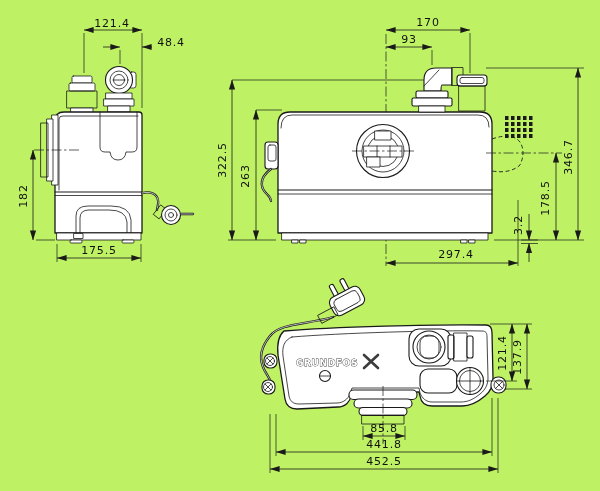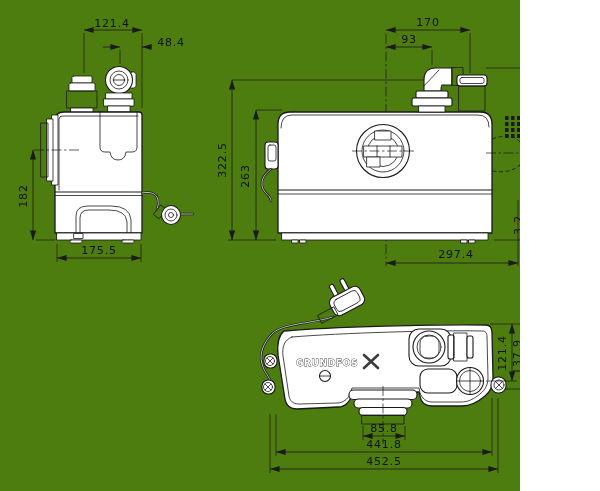--- a/index.html
+++ b/index.html
@@ -1,16 +1,16 @@
 <!DOCTYPE html>
 <html><head>
 <meta charset="utf-8">
 <style>
   html,body{margin:0;padding:0;background:#ffffff;}
-  .stage{width:520px;height:491px;background:#4d7c0f;position:relative;overflow:hidden;}
+  .stage{width:600px;height:491px;background:#bef264;position:relative;overflow:hidden;}
   svg{display:block;}
   .ol{fill:none;stroke:#1a1a1a;stroke-width:1.3;stroke-linejoin:round;stroke-linecap:round;}
   .ml{fill:none;stroke:#1a1a1a;stroke-width:1.1;stroke-linejoin:round;stroke-linecap:round;}
   .tl{fill:none;stroke:#1a1a1a;stroke-width:.8;stroke-linejoin:round;stroke-linecap:round;}
   .wf{fill:#fff;}
   .dim{stroke:#1a1a1a;stroke-width:.8;fill:none;}
   .ext{stroke:#1a1a1a;stroke-width:.7;fill:none;}
   .cl{stroke:#1a1a1a;stroke-width:.7;fill:none;stroke-dasharray:10 2.5 2.5 2.5;}
   .hid{stroke:#1a1a1a;stroke-width:.9;fill:none;stroke-dasharray:4 2.6;}
   .cab{fill:none;stroke:#1a1a1a;stroke-width:2.3;stroke-linecap:round;}

